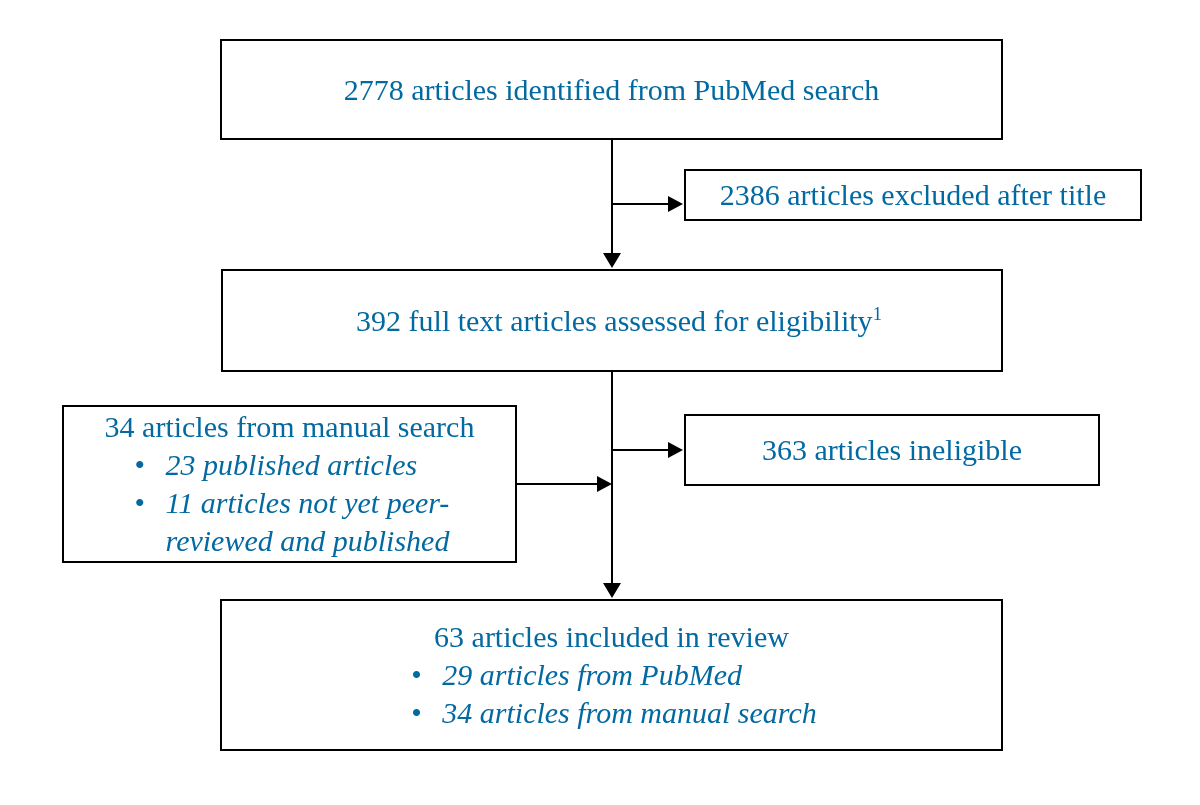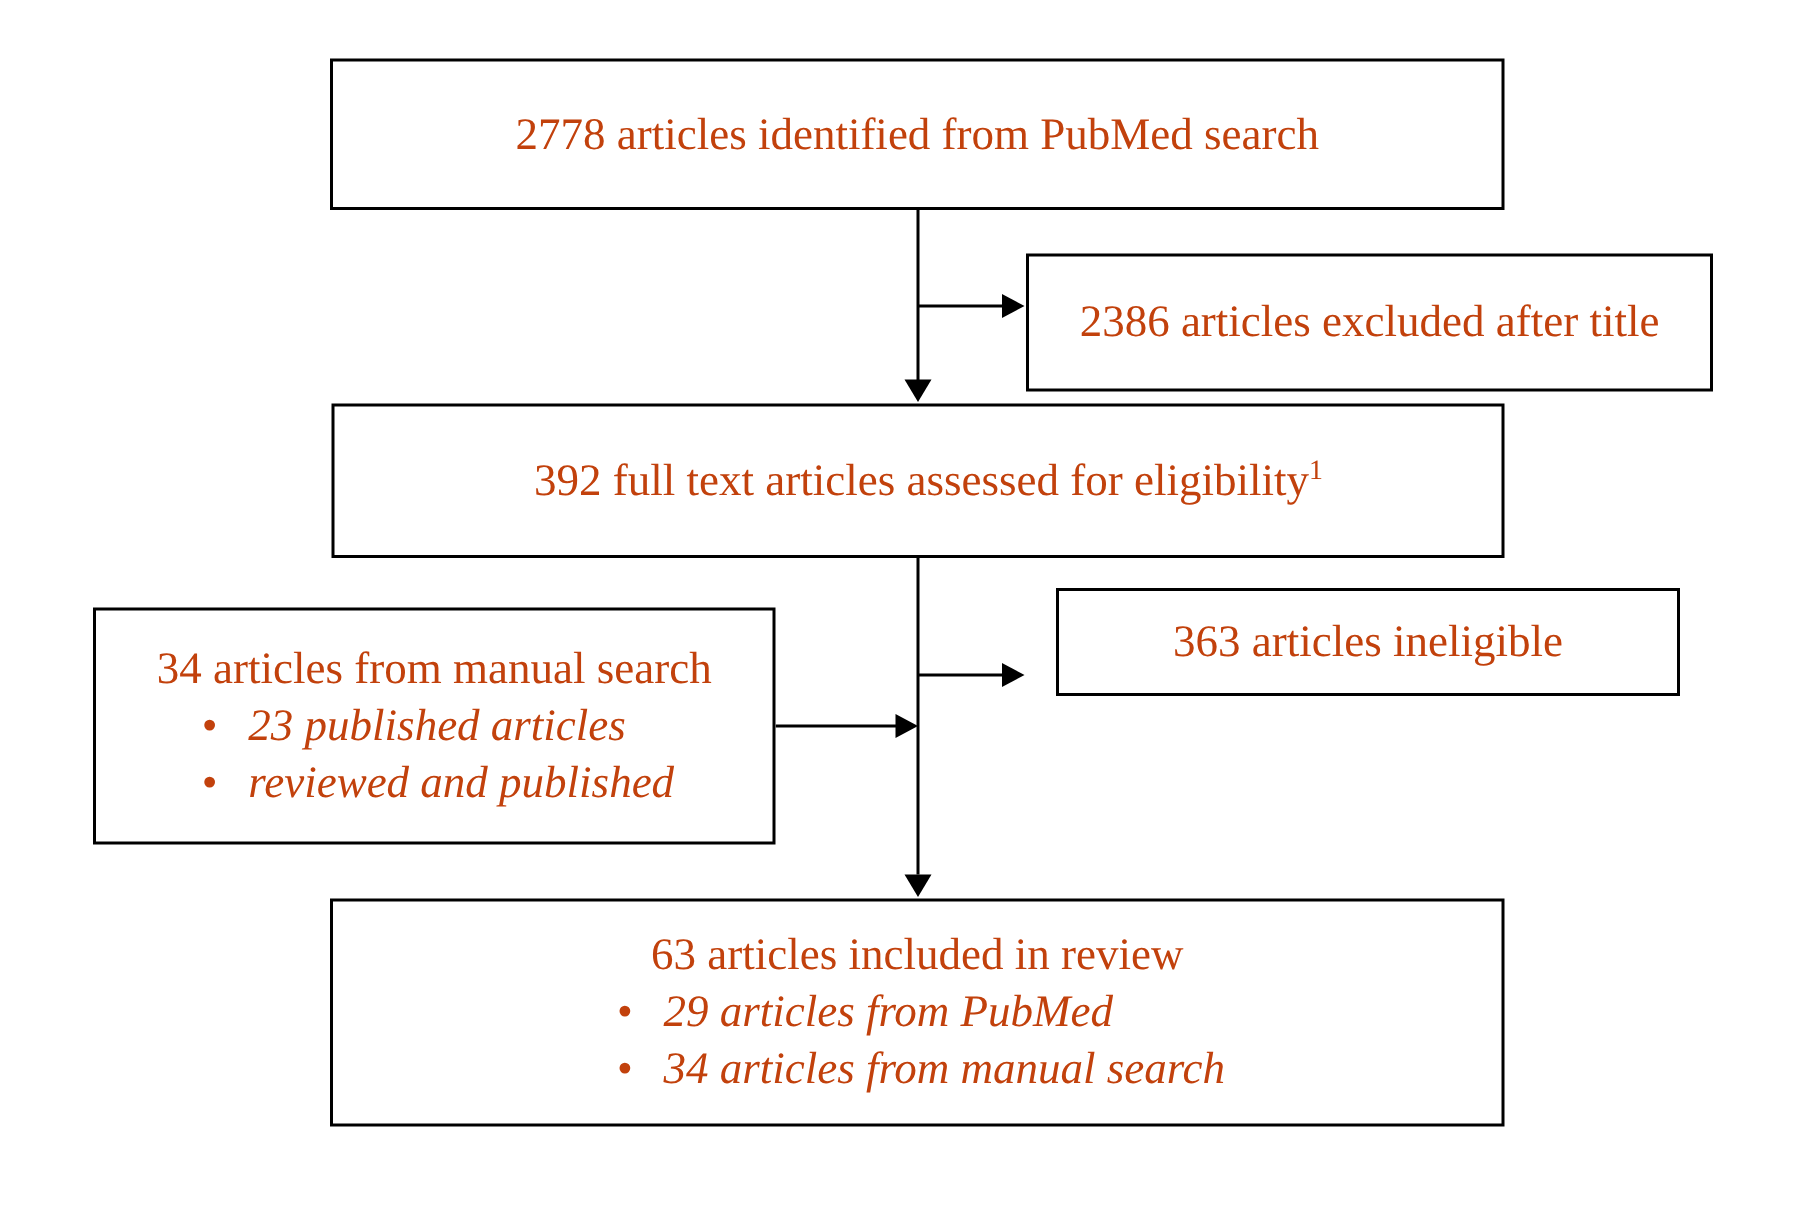--- a/index.html
+++ b/index.html
@@ -8,39 +8,39 @@
     background: #ffffff;
   }
   .canvas {
     position: relative;
     width: 1200px;
     height: 805px;
     background: #ffffff;
     font-family: "Liberation Serif", "DejaVu Serif", serif;
     font-size: 30px;
     line-height: 38px;
-    color: #c2410c;
+    color: #0369a1;
     overflow: hidden;
   }
   .box {
     position: absolute;
     box-sizing: border-box;
     border: 2px solid #000000;
     background: #ffffff;
     display: flex;
     flex-direction: column;
     align-items: center;
     justify-content: center;
     text-align: center;
   }
   .box-identified { left: 220px; top: 39px;  width: 783px; height: 101px; }
-  .box-excluded   { left: 684px; top: 169px; width: 458px; height: 92px;  }
+  .box-excluded   { left: 684px; top: 169px; width: 458px; height: 52px;  }
   .box-fulltext   { left: 221px; top: 269px; width: 782px; height: 103px; padding-left: 14px; }
   .box-manual     { left: 62px;  top: 405px; width: 455px; height: 158px; }
-  .box-ineligible { left: 684px; top: 392px; width: 416px; height: 72px; margin-left: 20px;  }
+  .box-ineligible { left: 684px; top: 414px; width: 416px; height: 72px;  }
   .box-included   { left: 220px; top: 599px; width: 783px; height: 152px; }
 
   .box-text { display: block; }
   sup.fn {
     font-size: 0.62em;
     line-height: 0;
     vertical-align: super;
   }
 
   ul.bullets {
@@ -129,20 +129,21 @@
 
   <div class="box box-manual">
     <span class="box-text">34 articles from manual search</span>
     <ul class="bullets">
       <li>
         <span class="bullet-glyph">•</span>
         <span class="line">23 published articles</span>
       </li>
       <li>
         <span class="bullet-glyph">•</span>
+        <span class="line">11 articles not yet peer-</span>
         <span class="line">reviewed and published</span>
       </li>
     </ul>
   </div>
 
   <div class="box box-ineligible">
     <span class="box-text">363 articles ineligible</span>
   </div>
 
   <div class="box box-included">

